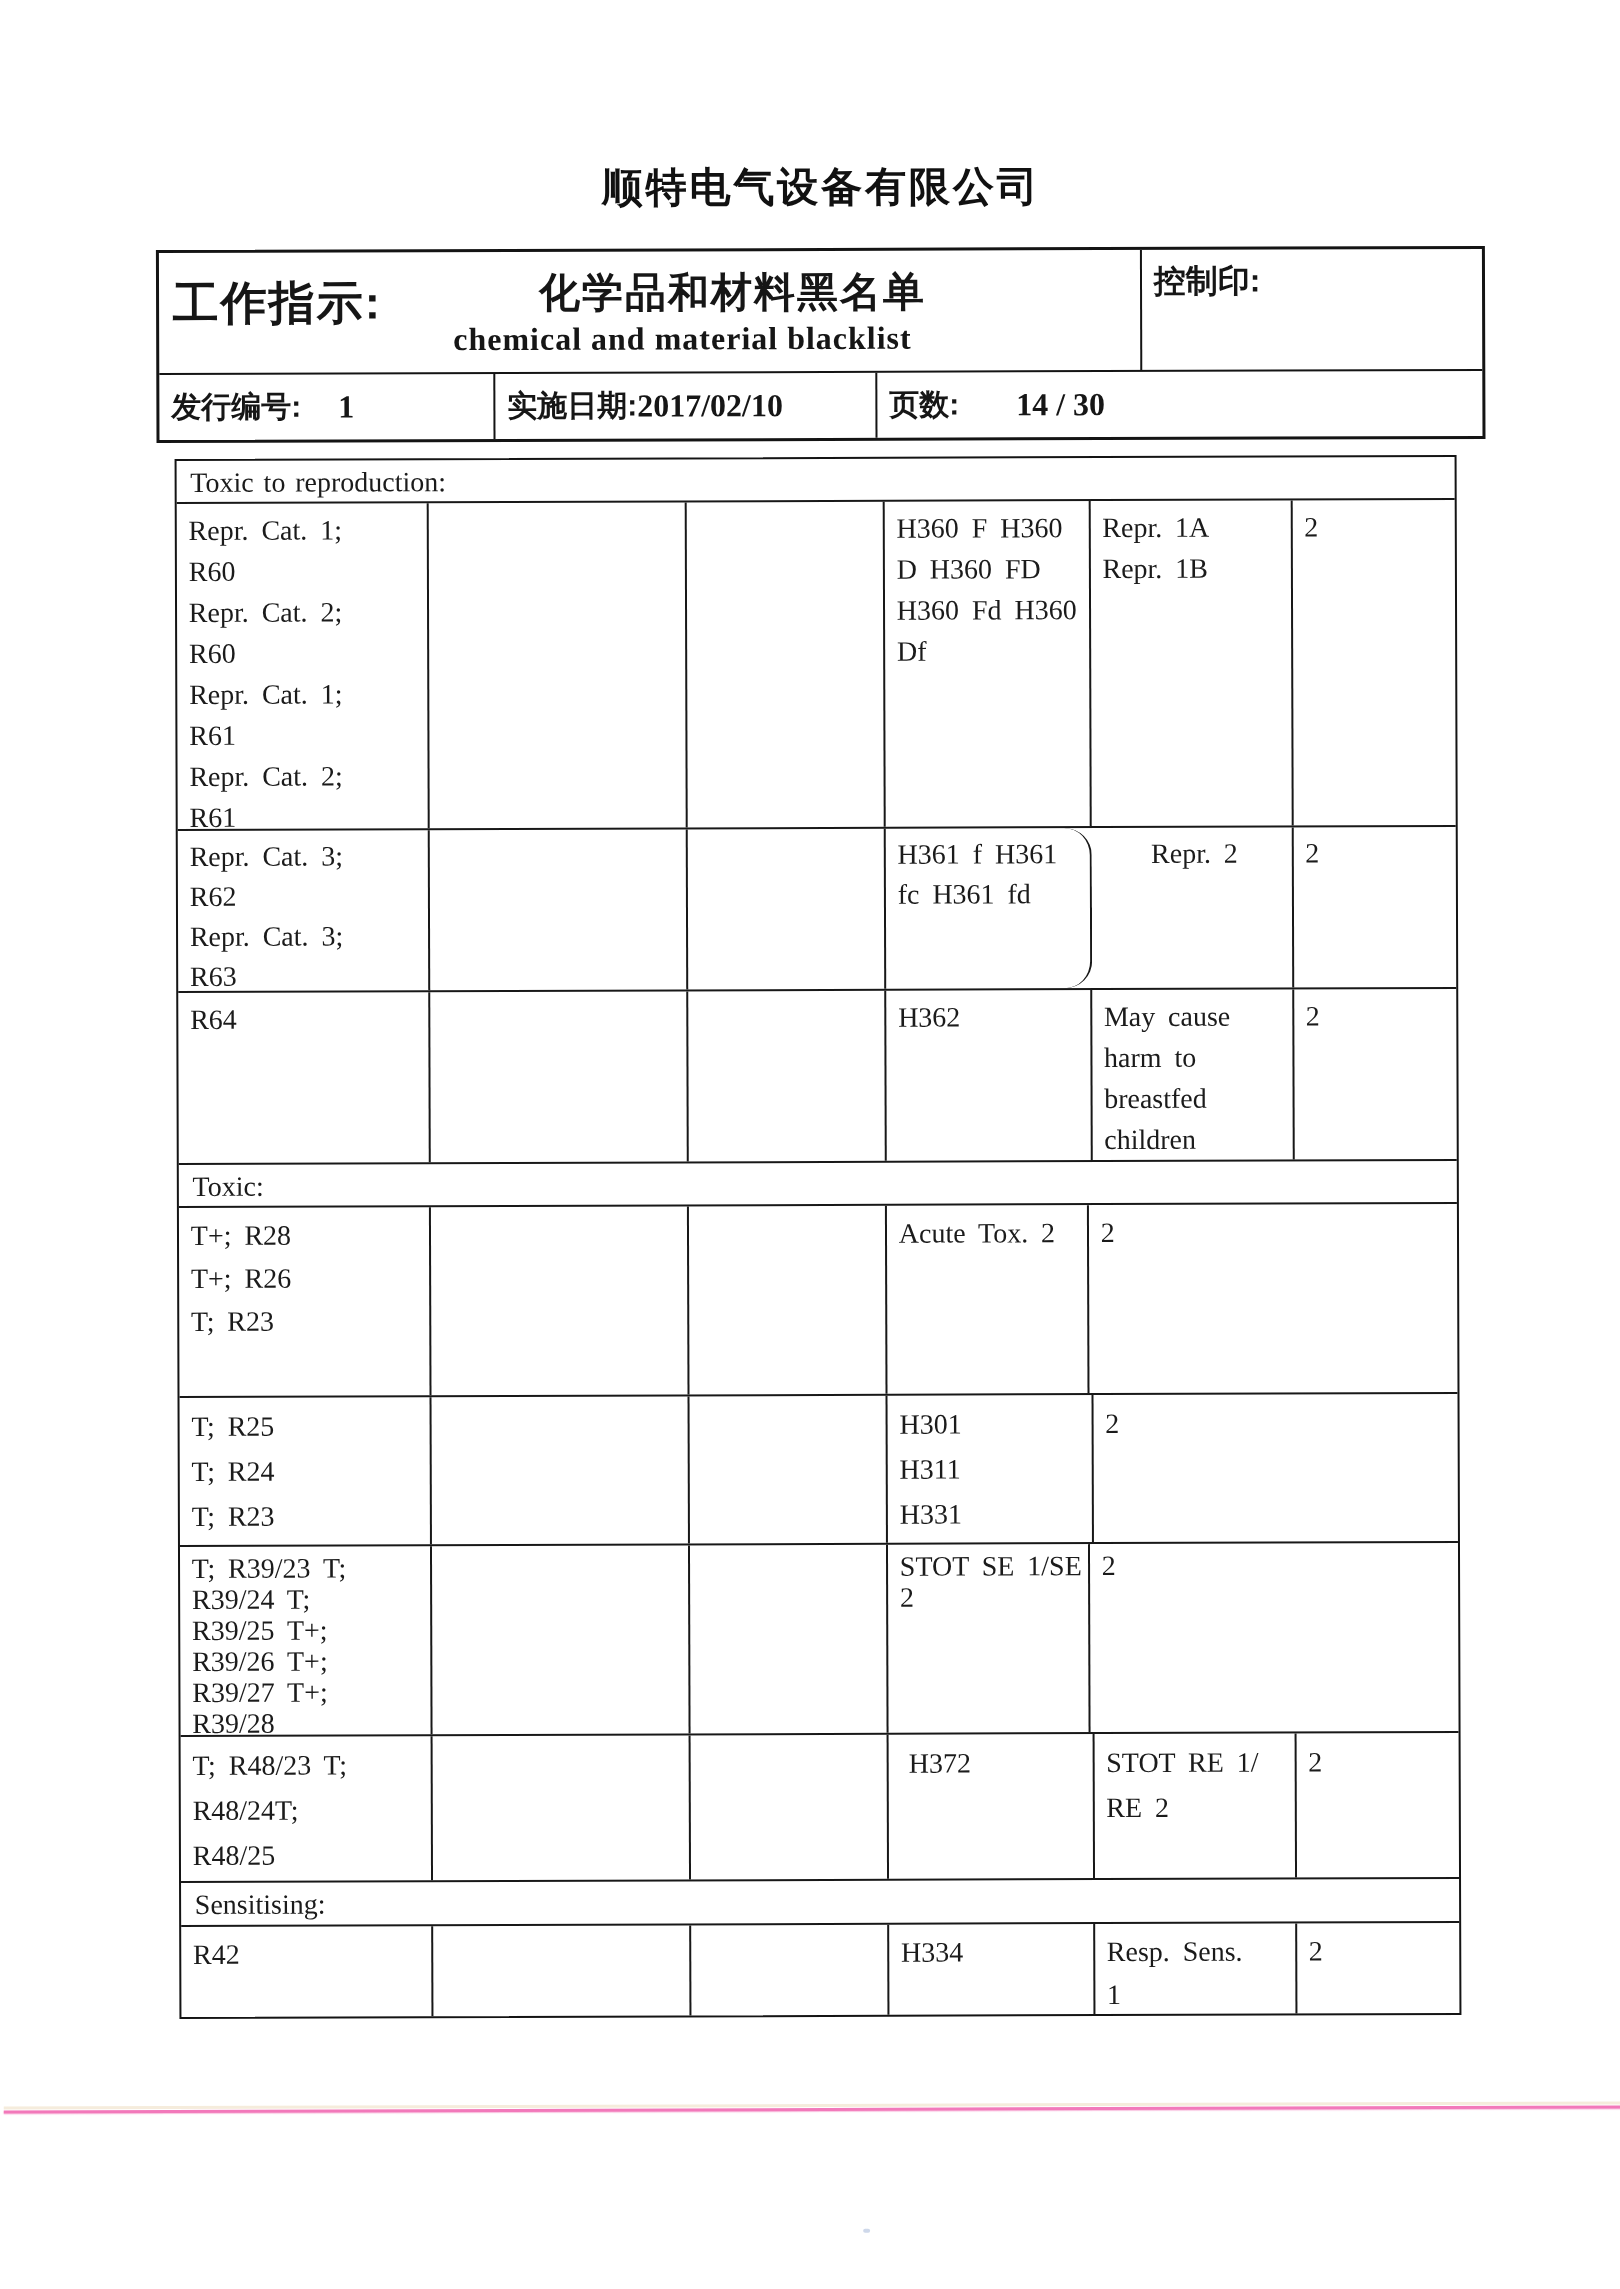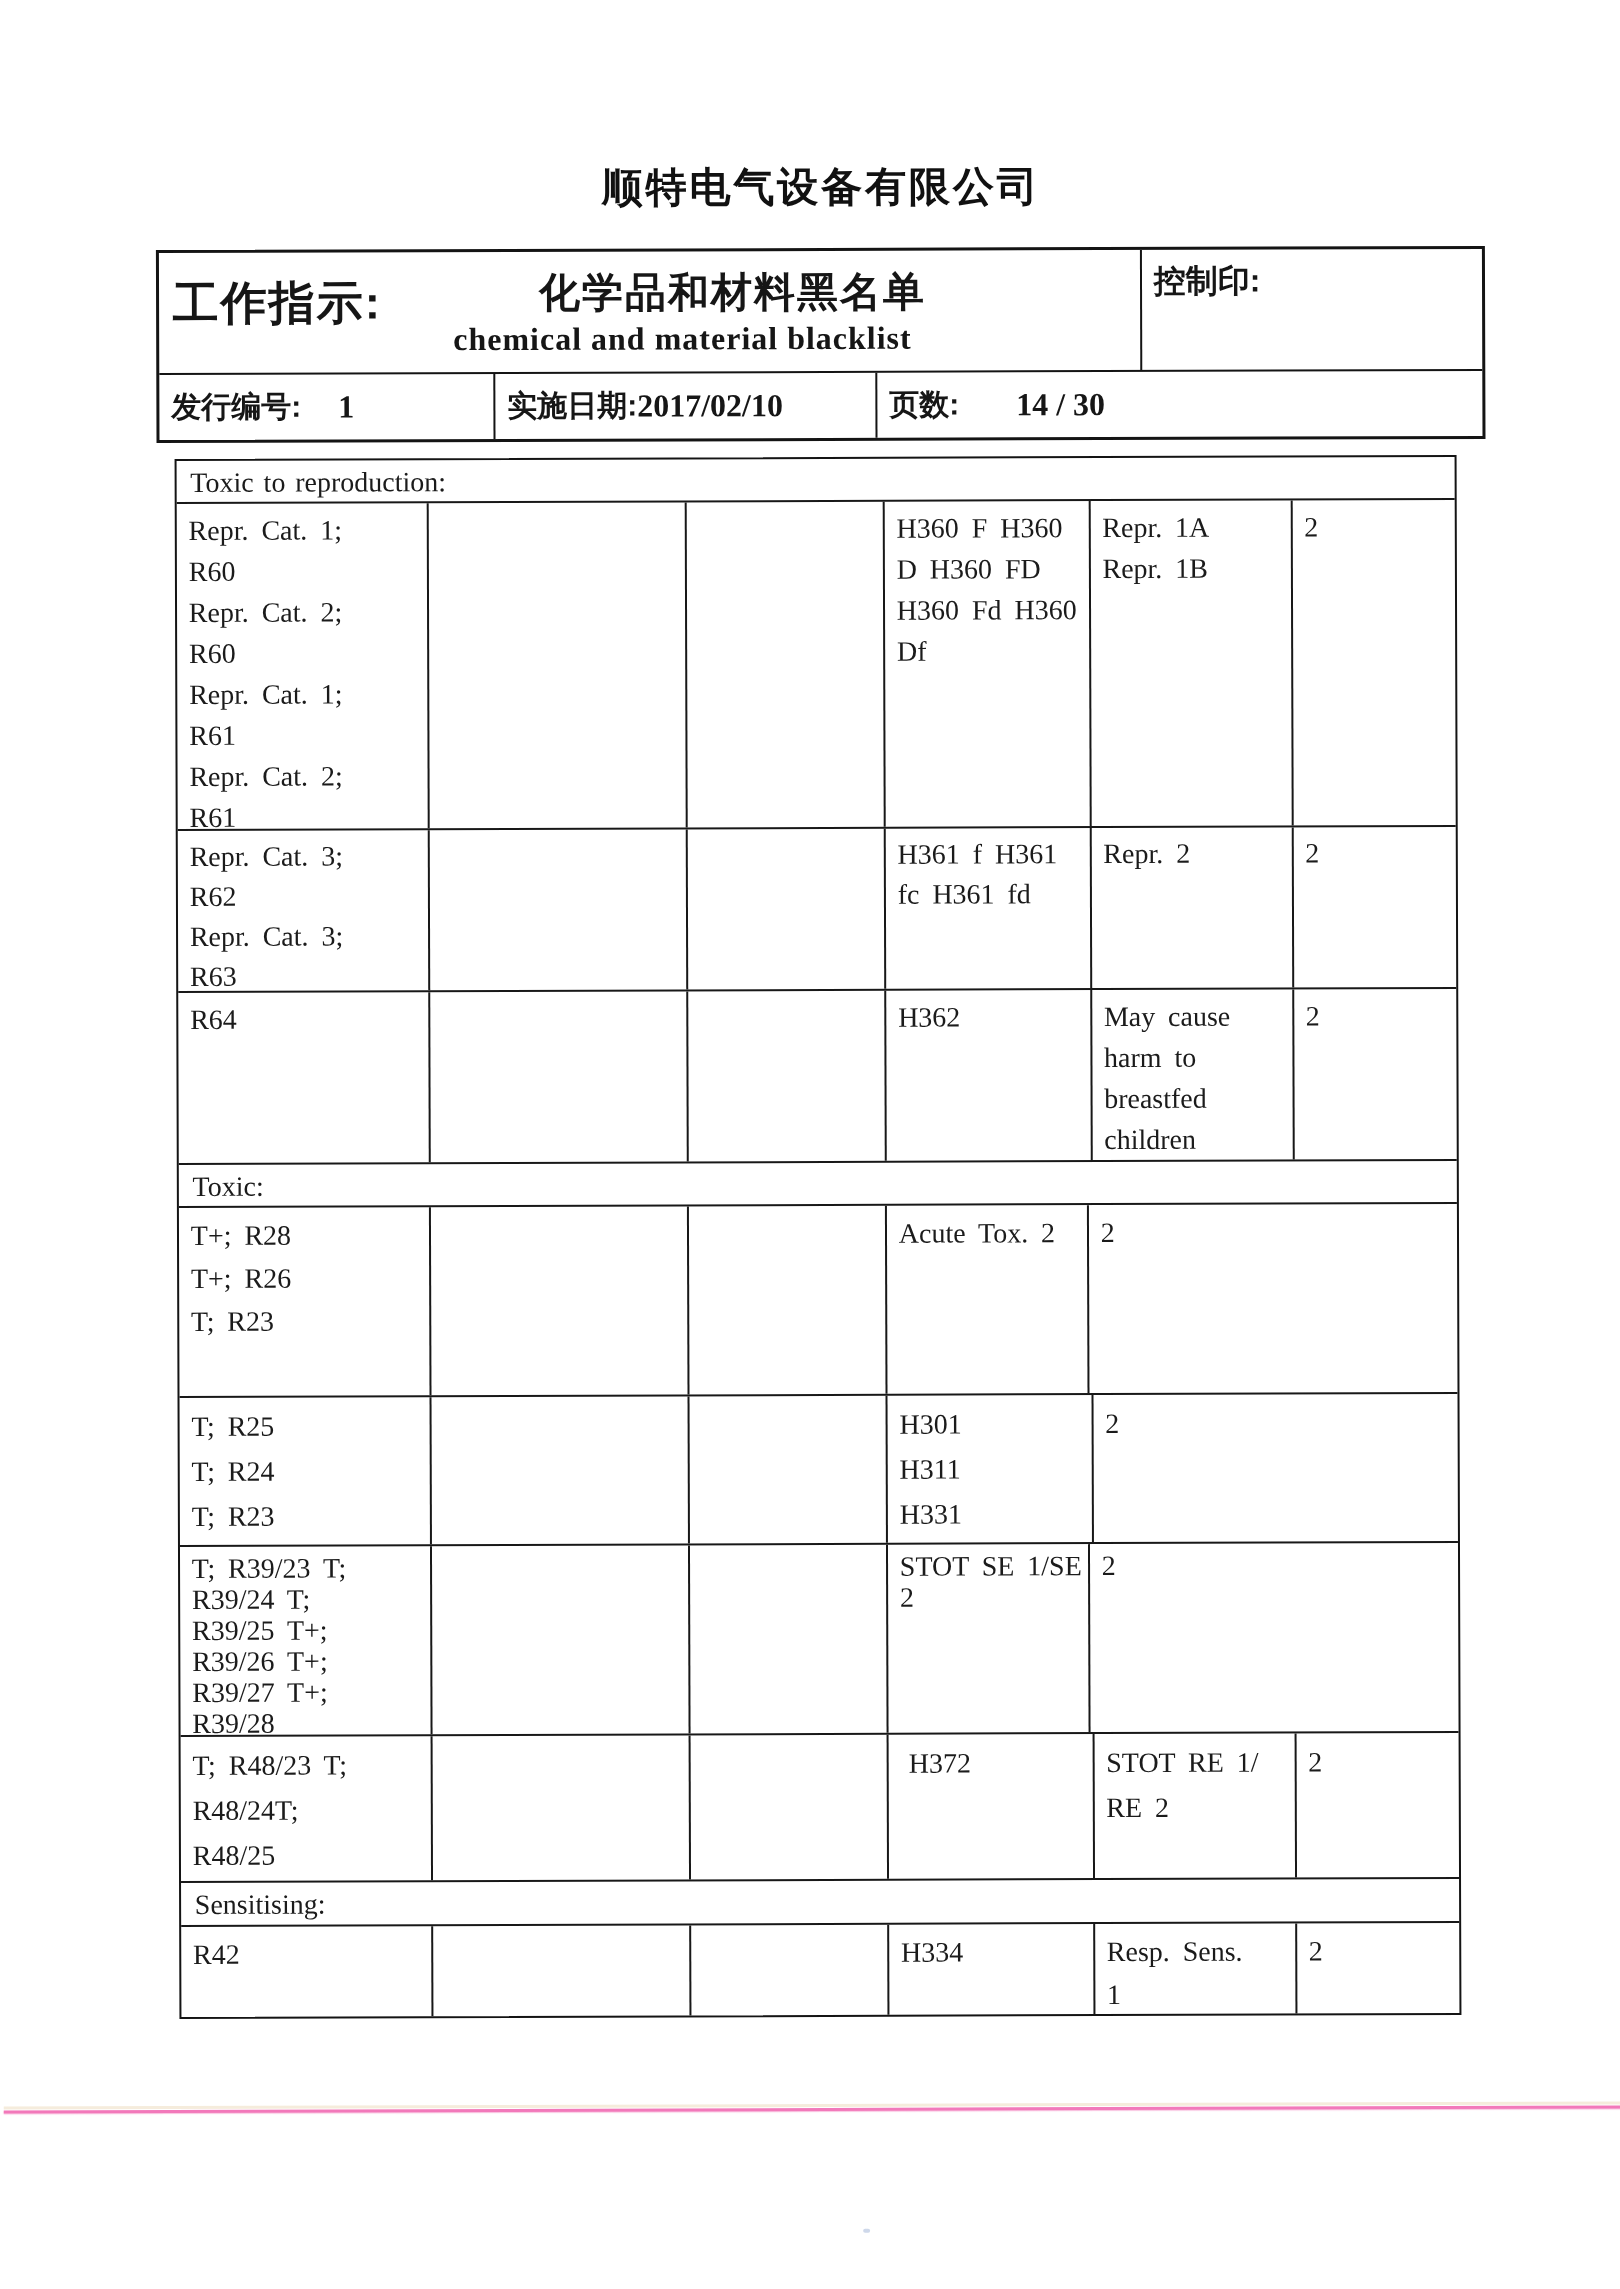--- a/index.html
+++ b/index.html
@@ -131,25 +131,25 @@
       </div>
       <div class="trow data" style="height: 162px;">
         <div class="tcell" style="width: 19.7%; line-height: 40px;">
           <div class="cline">Repr. Cat. 3;</div>
           <div class="cline">R62</div>
           <div class="cline">Repr. Cat. 3;</div>
           <div class="cline">R63</div>
         </div>
         <div class="tcell" style="width: 20.2%; line-height: 40px;"></div>
         <div class="tcell" style="width: 15.5%; line-height: 40px;"></div>
-        <div class="tcell" style="width: 16.1%; line-height: 40px;">
+        <div class="tcell" style="width: 16.1%; line-height: 40px; border-radius: 27px;">
           <div class="cline">H361 f H361</div>
           <div class="cline">fc H361 fd</div>
         </div>
-        <div class="tcell" style="width: 15.8%; line-height: 40px;">
+        <div class="tcell" style="width: 15.8%; line-height: 40px; text-align: center;">
           <div class="cline">Repr. 2</div>
         </div>
         <div class="tcell" style="width: 12.7%; line-height: 40px;">
           <div class="cline">2</div>
         </div>
       </div>
       <div class="trow data" style="height: 172px;">
         <div class="tcell" style="width: 19.7%; line-height: 41px;">
           <div class="cline">R64</div>
         </div>

